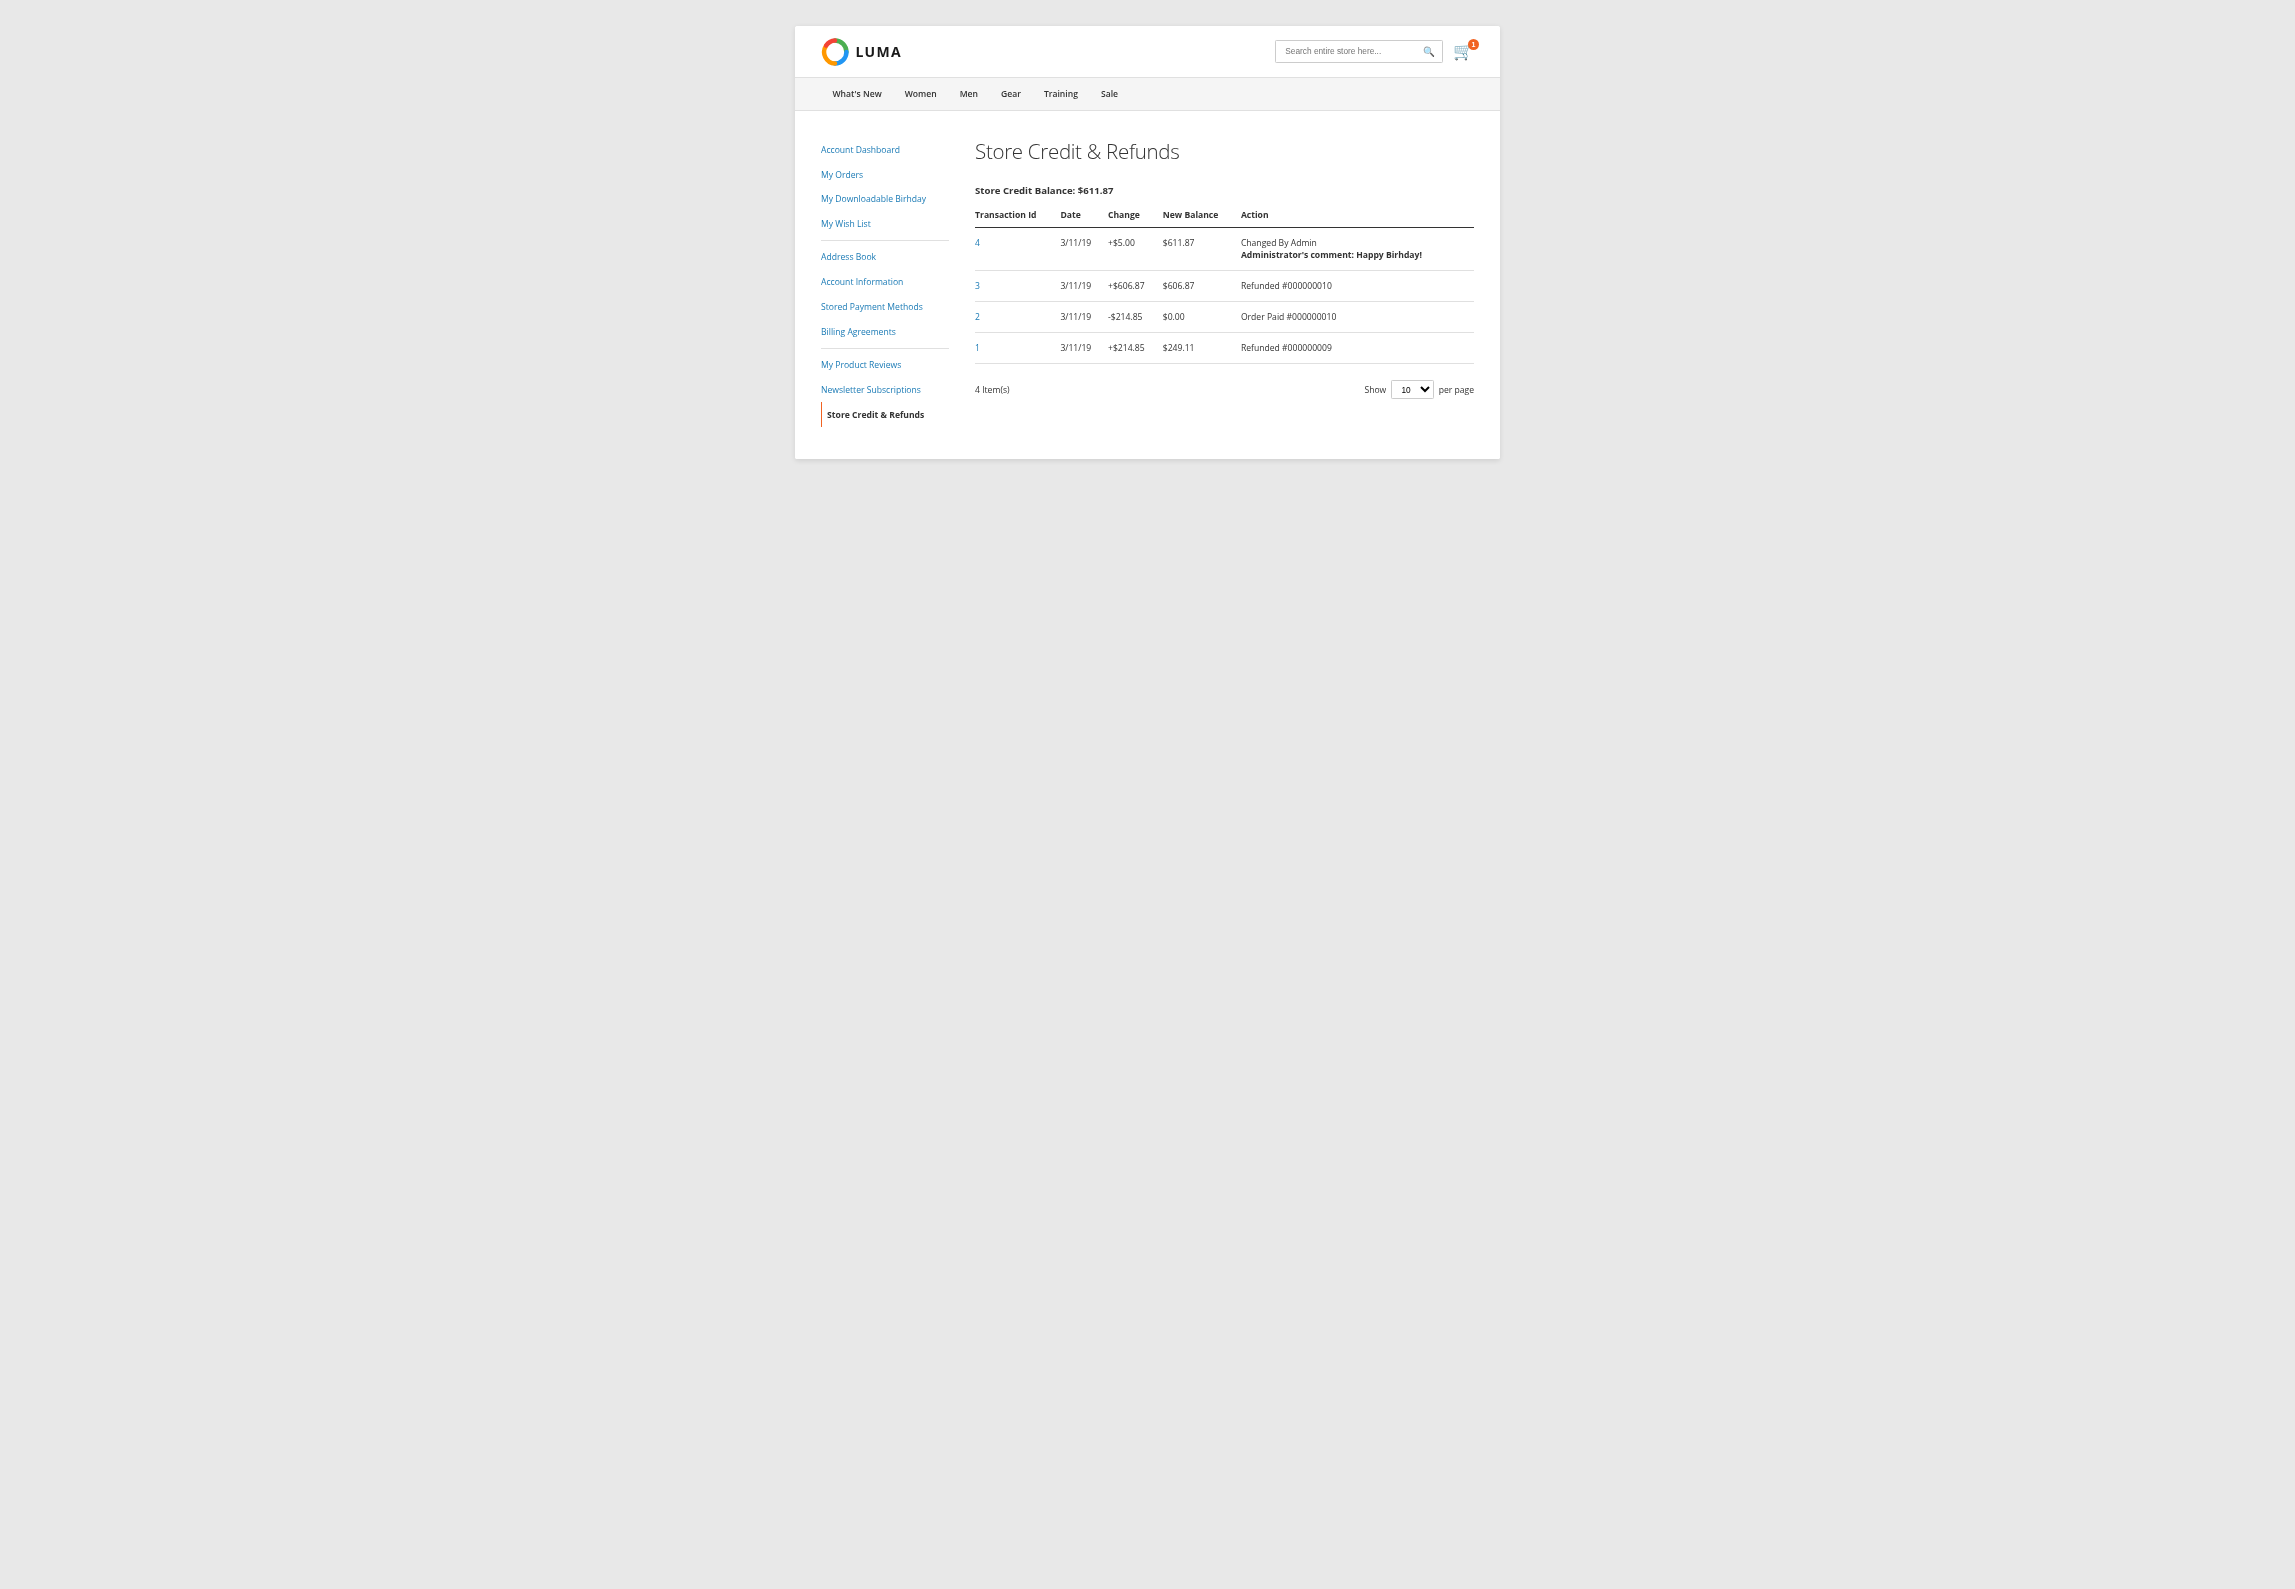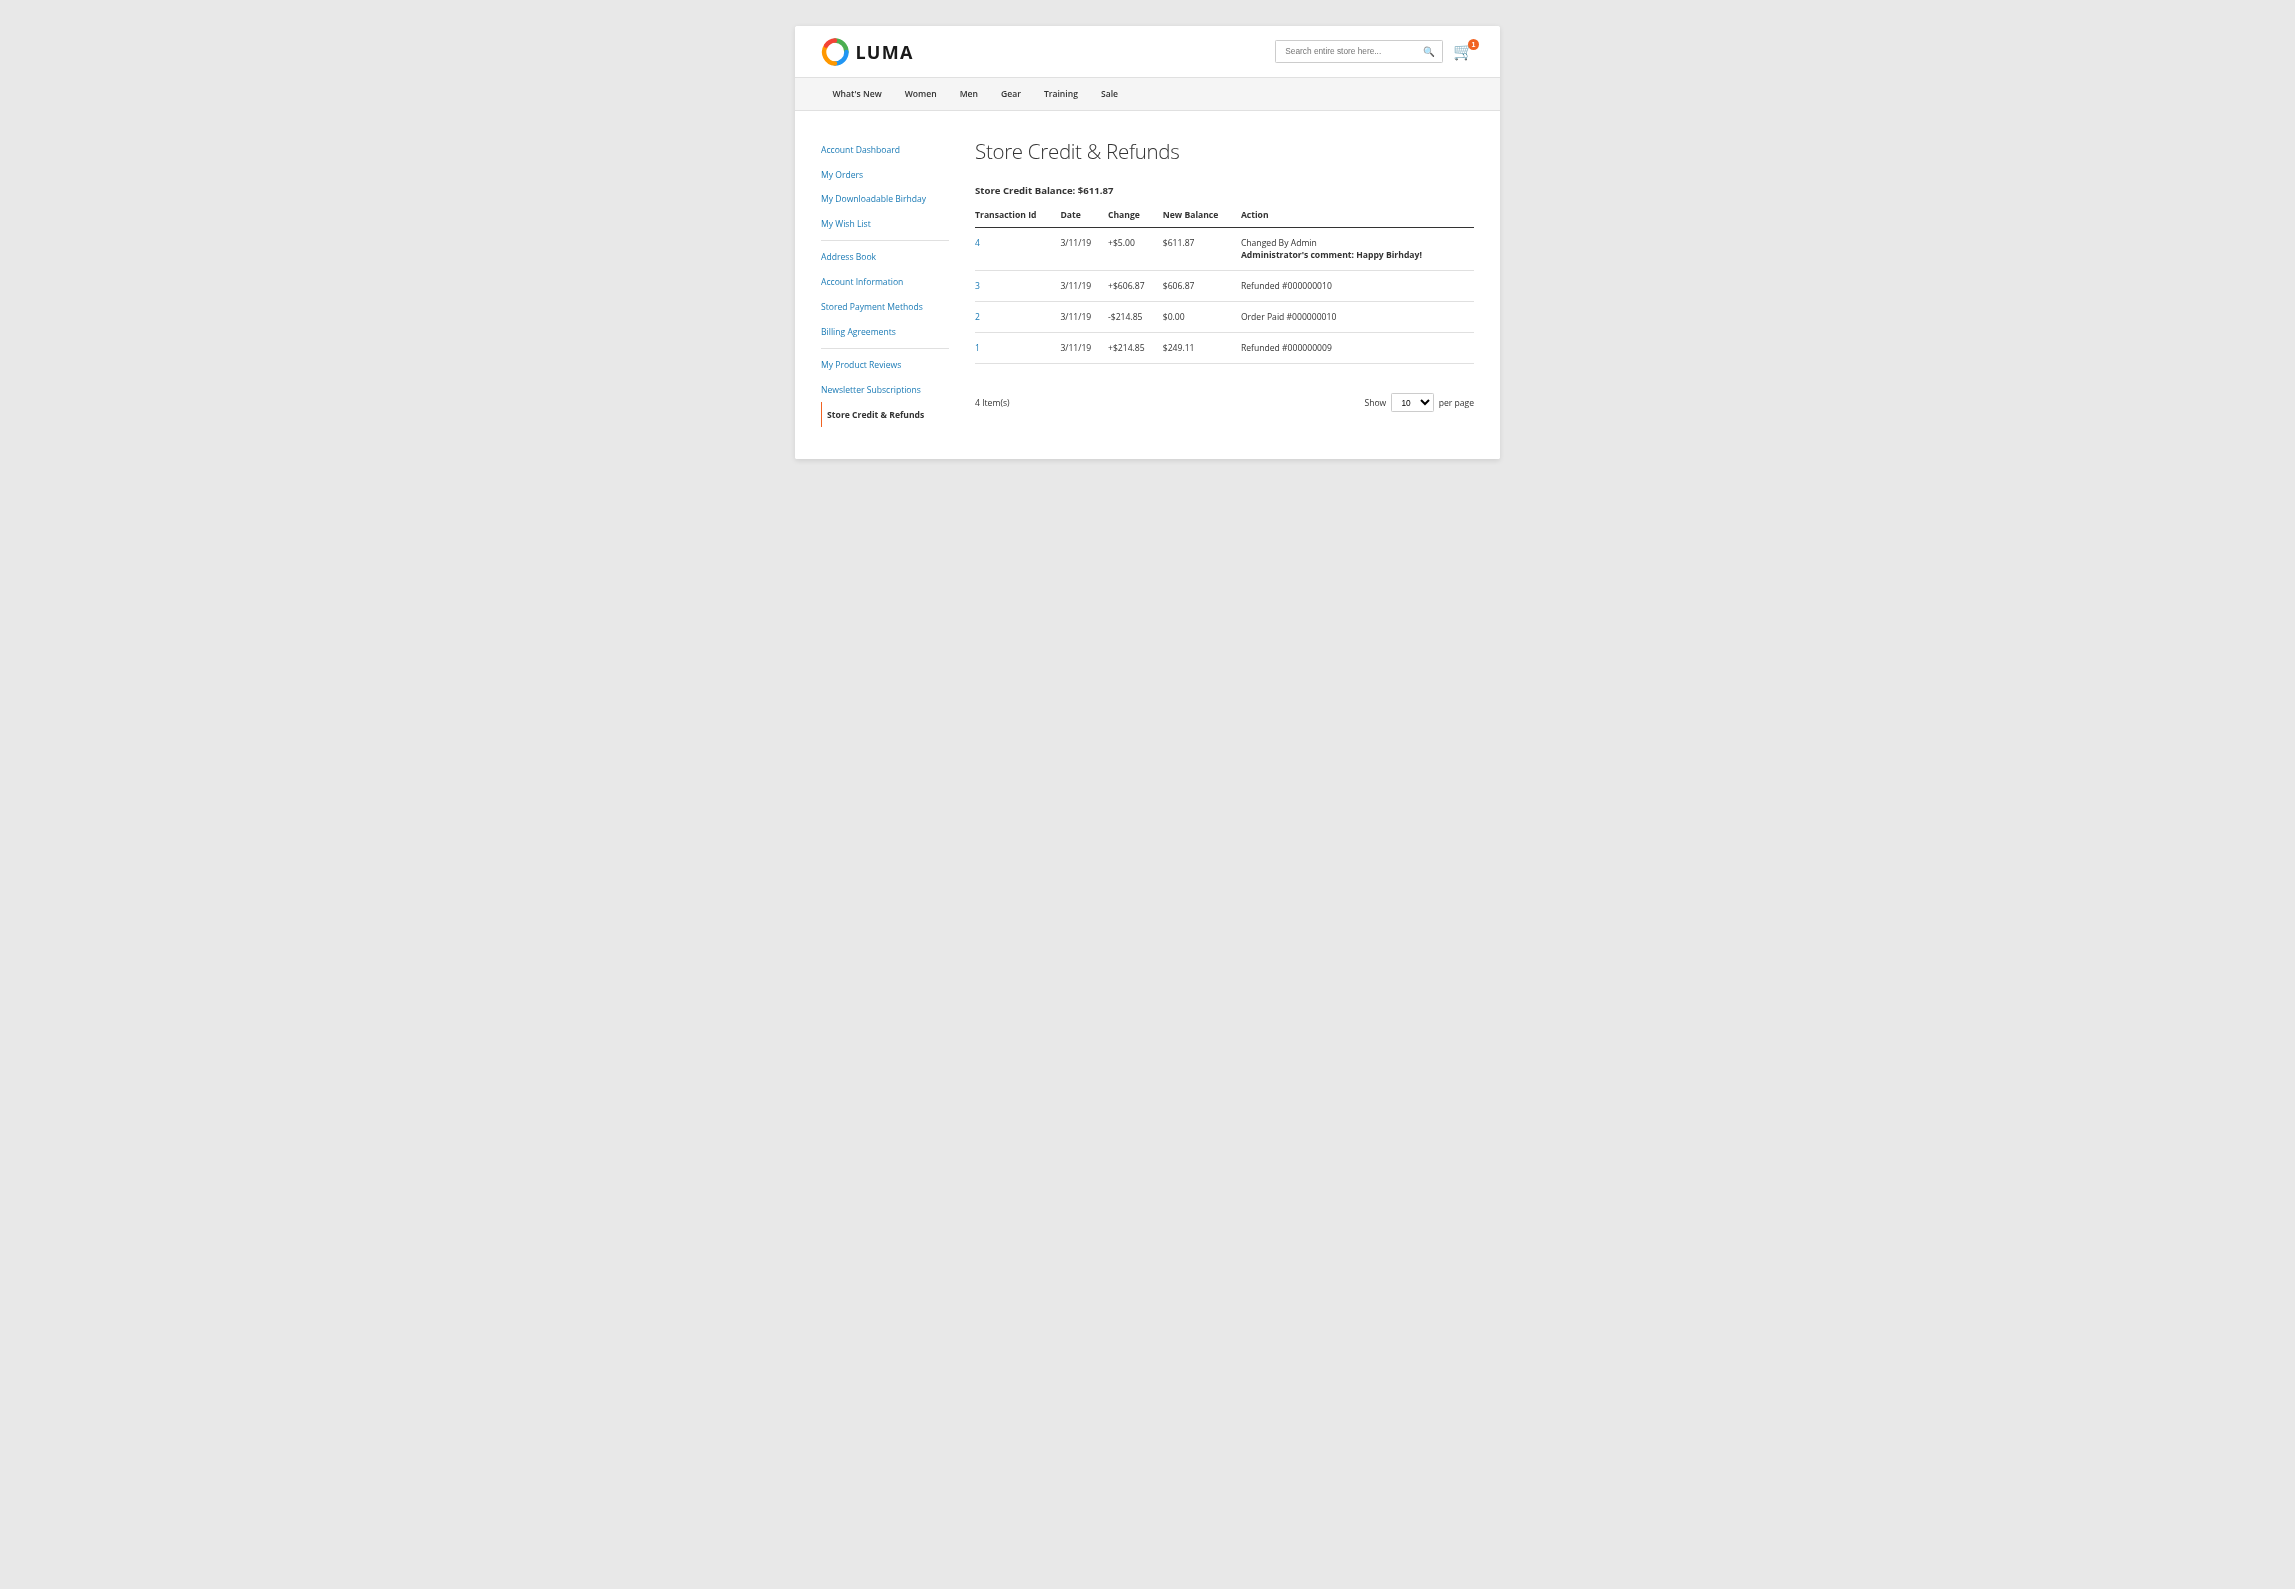--- a/index.html
+++ b/index.html
@@ -29,21 +29,21 @@
     .logo-area {
       display: flex;
       align-items: center;
       gap: 6.4px;
     }
     .logo-icon {
       width: 28px;
       height: 28px;
     }
     .logo-text {
-      font-size: 18px;
+      font-size: 14px;
       font-weight: 700;
       letter-spacing: 1.3px;
       color: #1a1a1a;
     }
     .header-right {
       display: flex;
       align-items: center;
       gap: 10.2px;
     }
     .search-bar {
@@ -203,21 +203,21 @@
     }
     .action-comment {
       font-weight: 700;
       display: block;
     }
     
     .pagination-row {
       display: flex;
       align-items: center;
       justify-content: space-between;
-      margin-top: 29px;
+      margin-top: 16px;
       font-size: 8.6px;
       color: #333;
     }
     .pagination-right {
       display: flex;
       align-items: center;
       gap: 5.1px;
     }
     .per-page-select {
       border: 0.6px solid #ccc;

